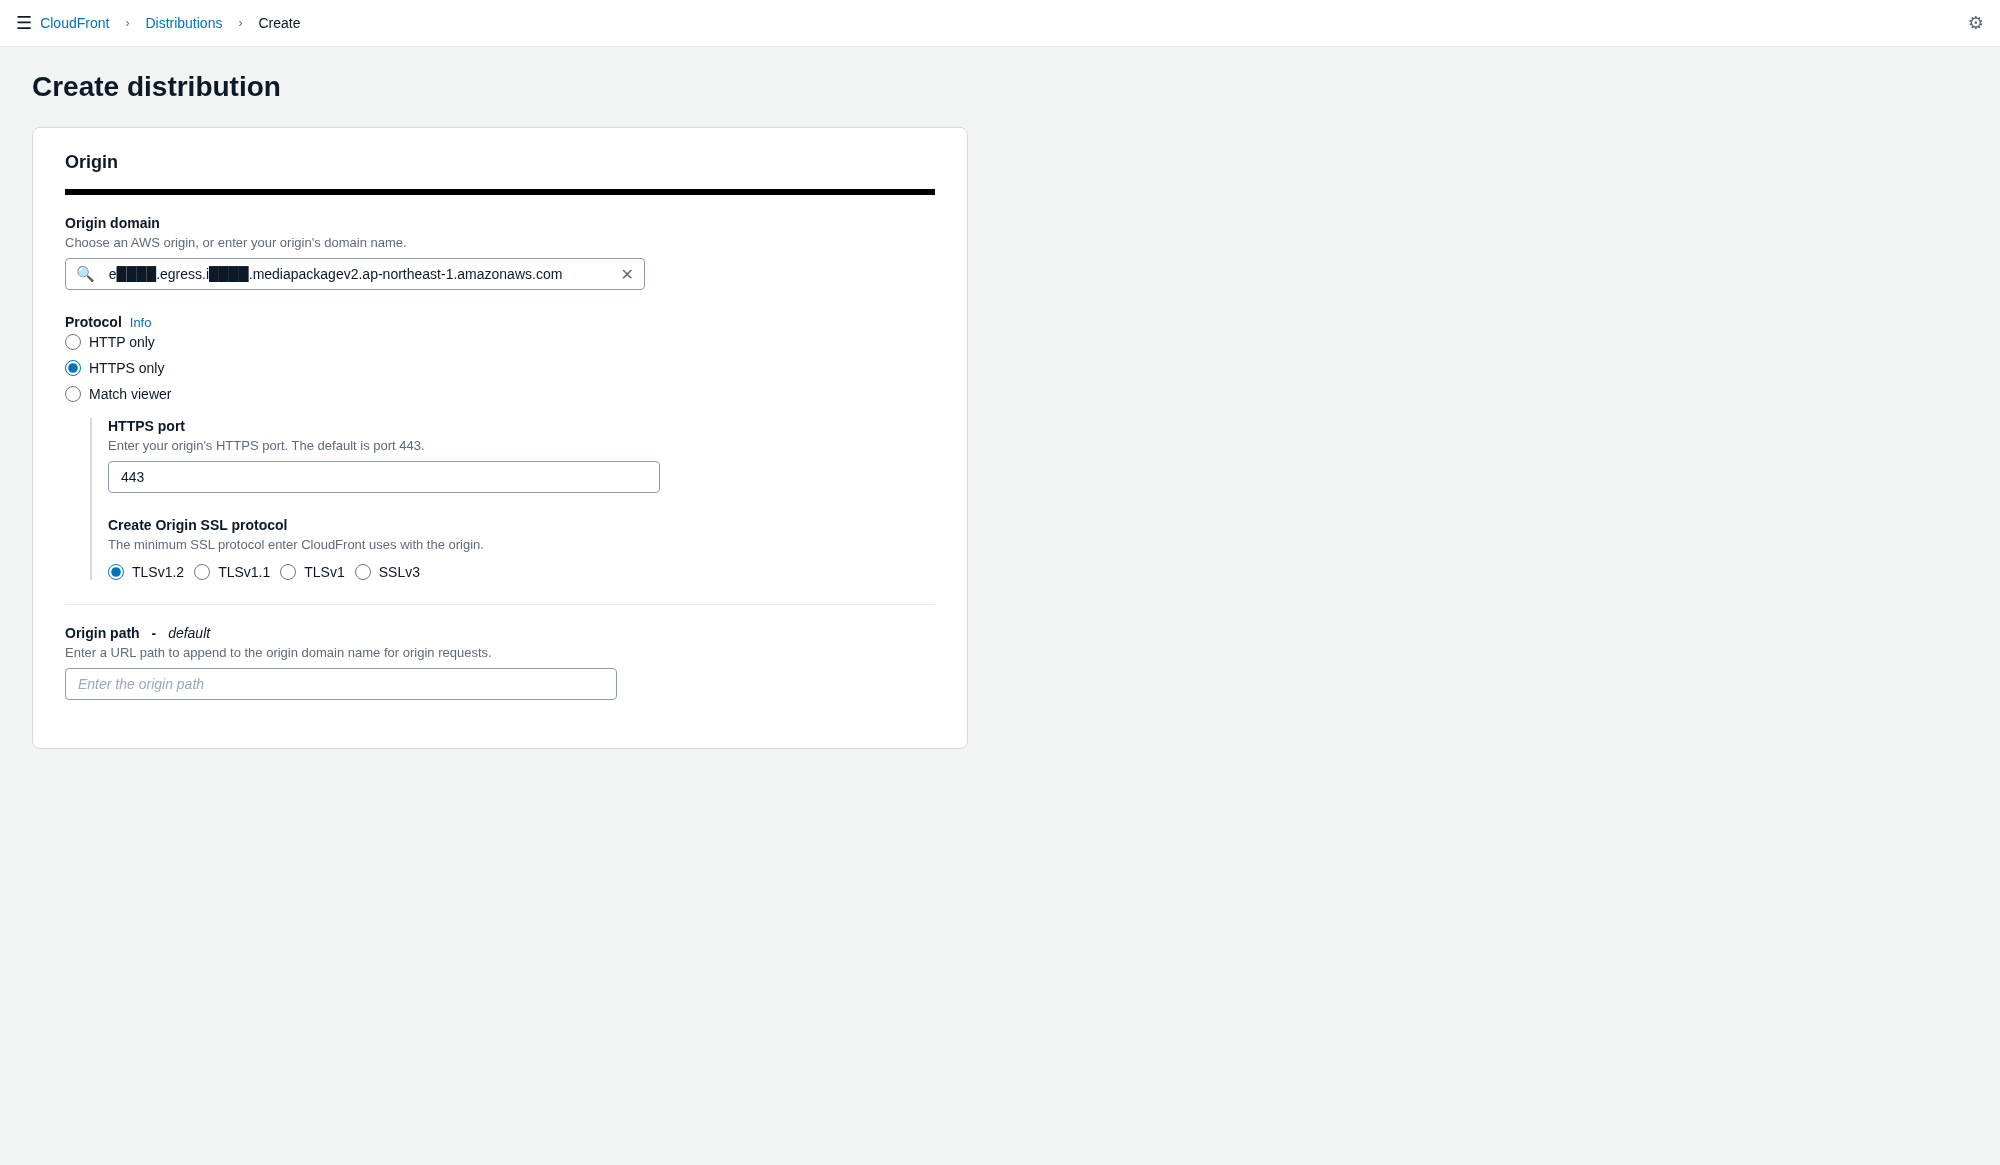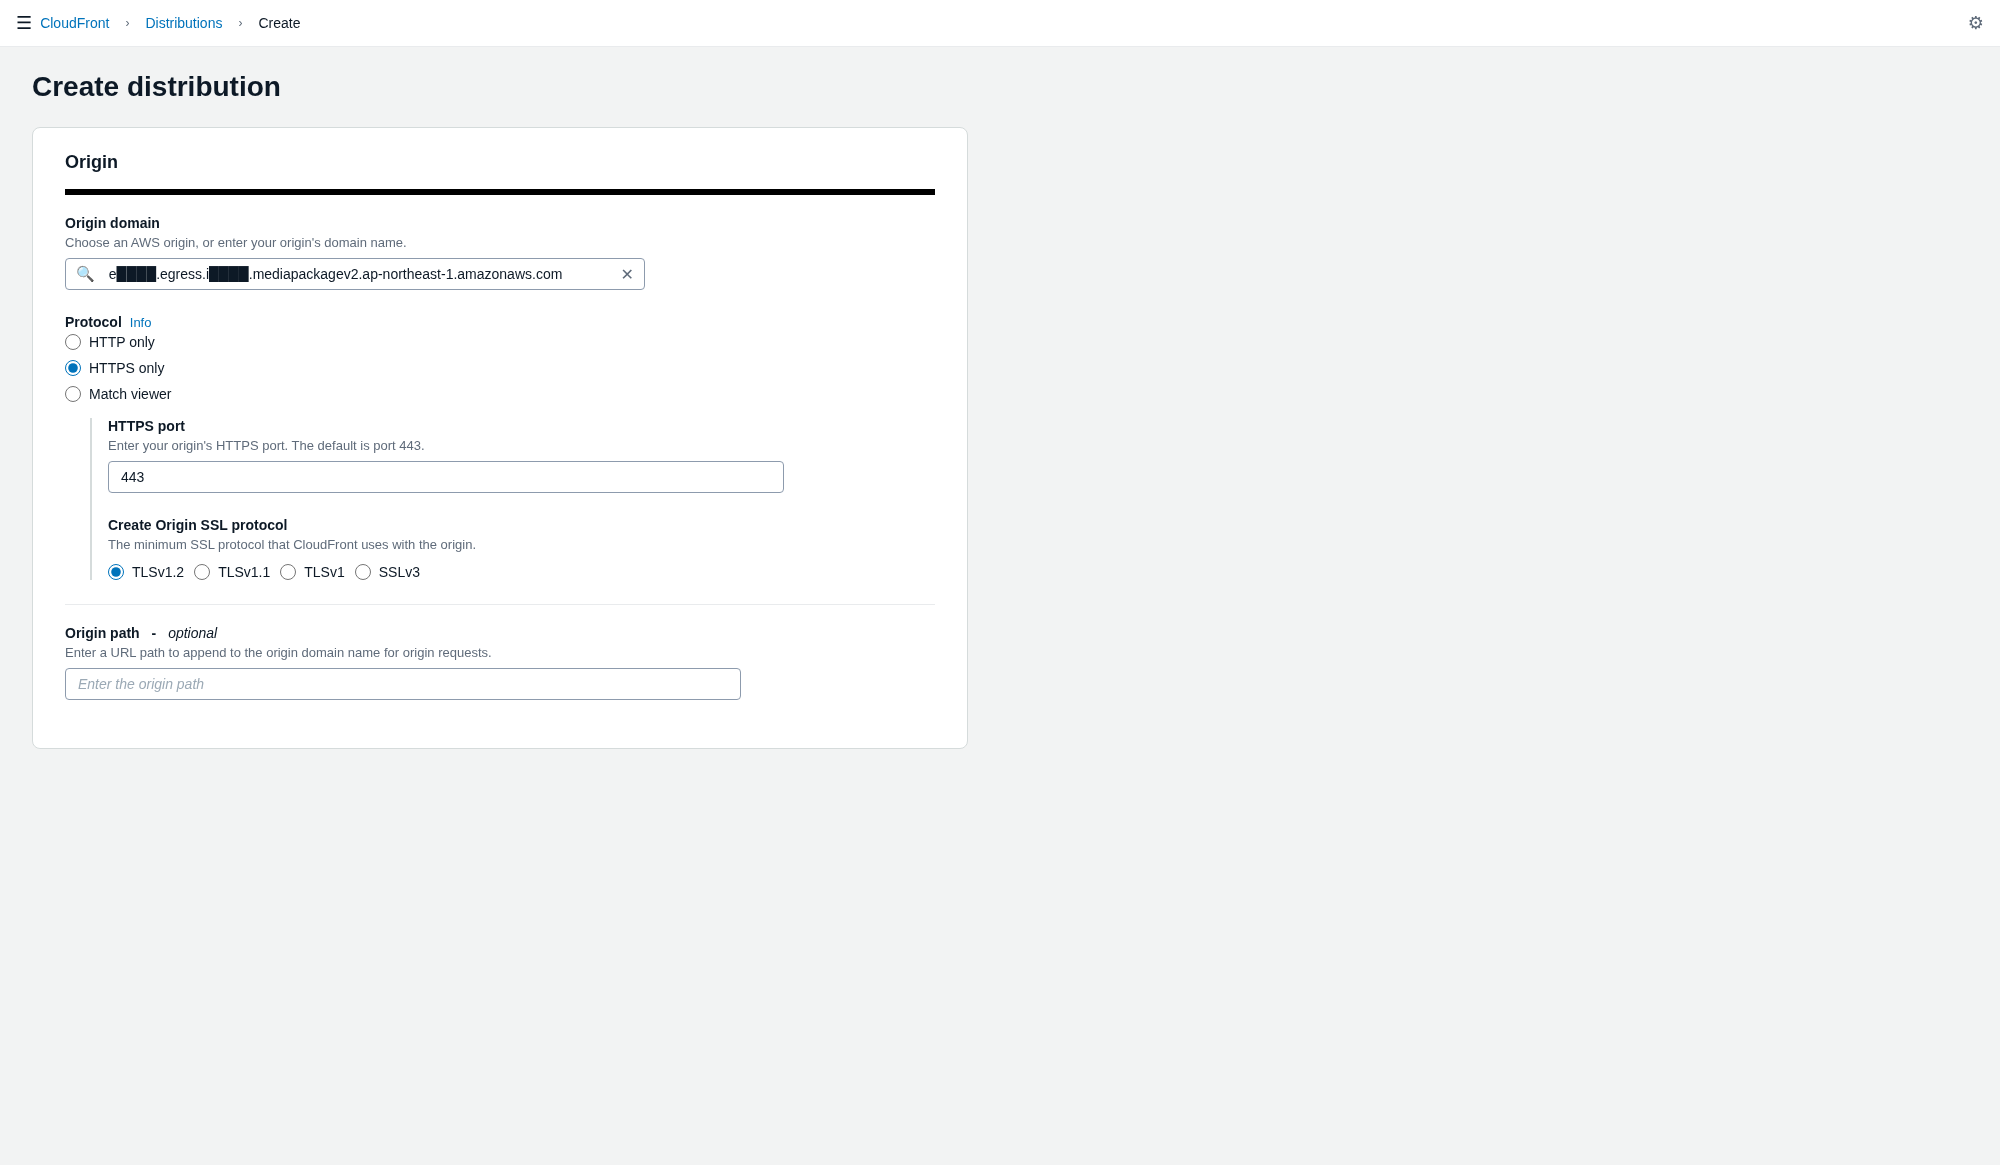--- a/index.html
+++ b/index.html
@@ -208,21 +208,21 @@
       margin-bottom: 4px;
     }
 
     .text-input {
       border: 1px solid #8d9bad;
       border-radius: 4px;
       padding: 7px 12px;
       font-size: 14px;
       color: #0d1926;
       outline: none;
-      width: 676px;
+      width: 552px;
     }
 
     .text-input::placeholder {
       color: #9ba9b5;
       font-style: italic;
     }
 
     .sub-radio-group {
       display: flex;
       gap: 10px;
@@ -293,21 +293,21 @@
       <div class="indented-section">
 
         <div class="form-group">
           <div class="sub-section-title">HTTPS port</div>
           <div class="form-description">Enter your origin's HTTPS port. The default is port 443.</div>
           <input class="text-input" type="text" value="443" style="">
         </div>
 
         <div class="form-group">
           <div class="sub-section-title">Create Origin SSL protocol</div>
-          <div class="form-description">The minimum SSL protocol that CloudFront uses with the origin.</div>
+          <div class="form-description">The minimum SSL protocol enter CloudFront uses with the origin.</div>
           <div class="sub-radio-group">
             <label class="radio-label">
               <input class="radio-input" type="radio" name="min_ssl" value="tlsv1_2" checked="" style="">
               <span>TLSv1.2</span>
             </label>
             <label class="radio-label">
               <input class="radio-input" type="radio" name="min_ssl" value="tlsv1_1" style="">
               <span>TLSv1.1</span>
             </label>
             <label class="radio-label">
@@ -321,19 +321,19 @@
           </div>
         </div>
       </div>
     </div>
 
     <hr class="divider">
 
     <div class="form-group">
       <div class="form-label">
         <span>Origin path</span>
-        &nbsp;-&nbsp;<span class="form-label-optional">optional</span>
+        &nbsp;-&nbsp;<span class="form-label-optional">default</span>
       </div>
       <div class="form-description">Enter a URL path to append to the origin domain name for origin requests.</div>
       <input class="text-input" type="text" placeholder="Enter the origin path" style="">
     </div>
   </div>
 </div>
 
 </body></html>

